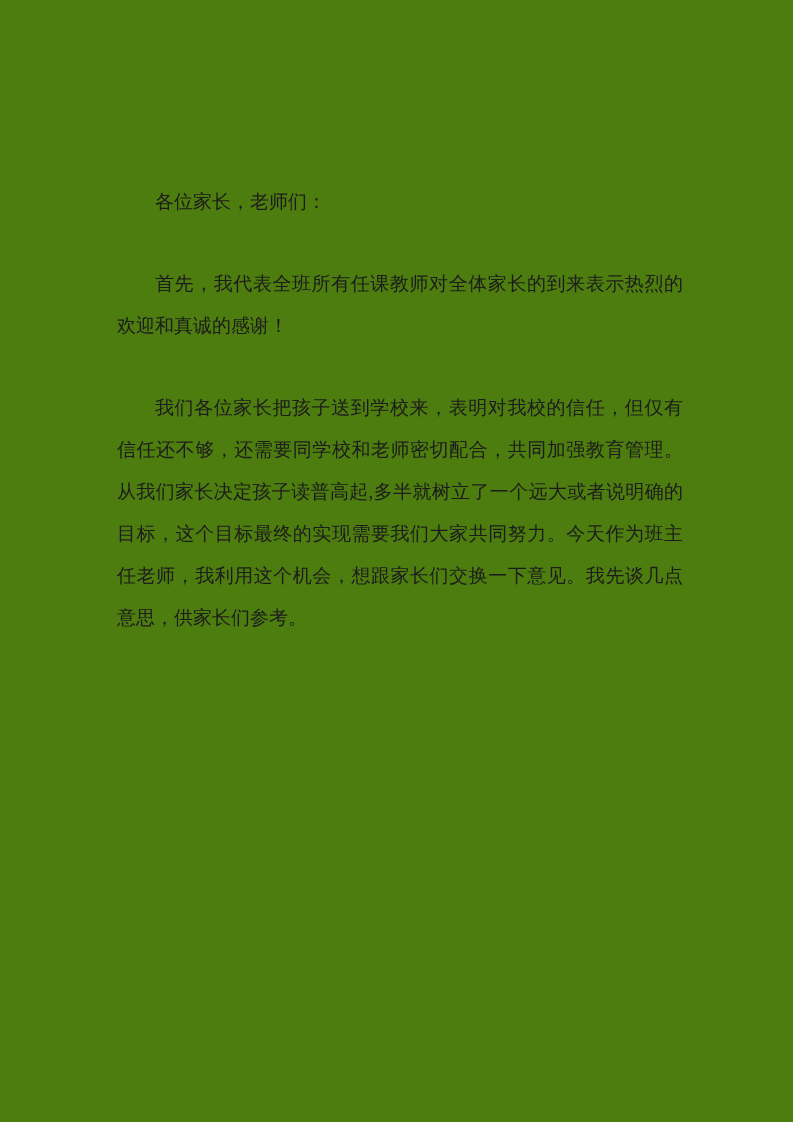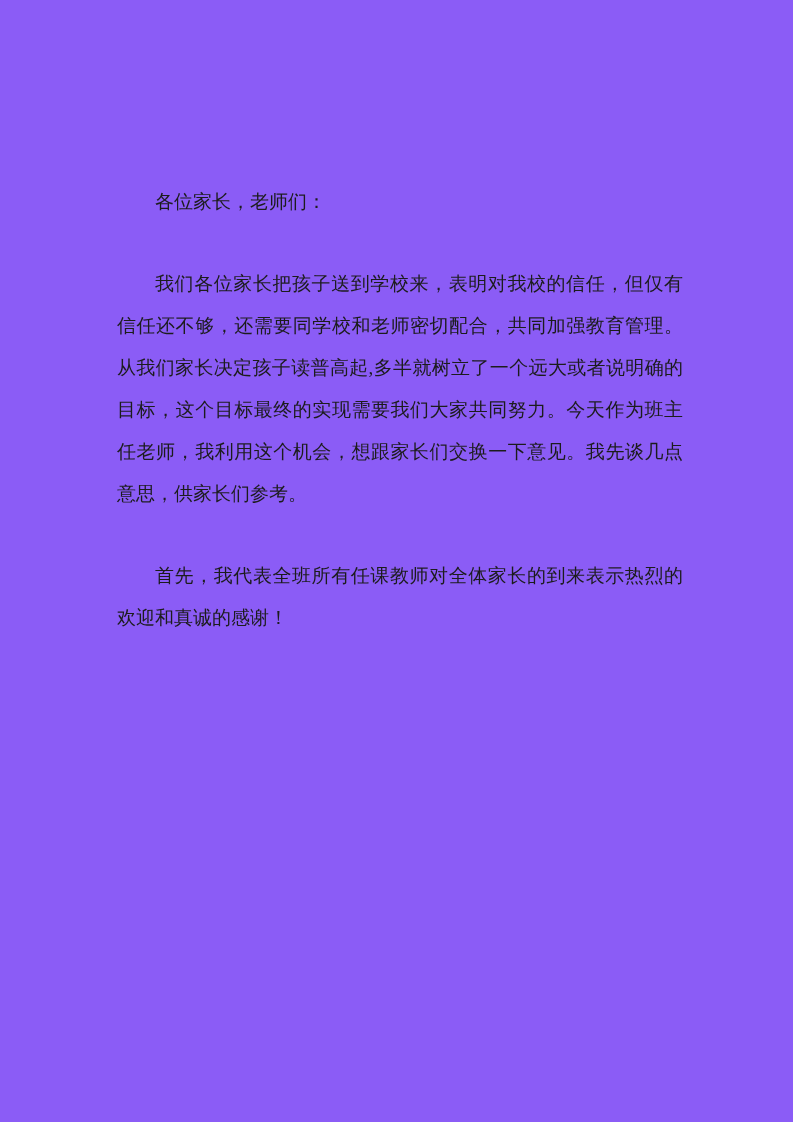--- a/index.html
+++ b/index.html
@@ -10,21 +10,21 @@
   body {
     width: 793px;
     height: 1122px;
     overflow: hidden;
     position: relative;
   }
   .page {
     box-sizing: border-box;
     width: 793px;
     height: 1122px;
-    background: #8b5cf6;
+    background: #4d7c0f;
     padding: 181px 110px 0 117px;
     font-family: "Liberation Serif", "DejaVu Serif", serif;
     font-size: 19px;
     line-height: 42px;
     color: #1c1c1c;
     text-align: justify;
   }
   .para {
     margin: 0 0 40px 0;
     text-indent: 2em;
@@ -32,15 +32,15 @@
   }
   .para:last-child {
     margin-bottom: 0;
   }
 </style>
 </head>
 <body>
 
 <div class="page">
   <p class="para">各位家长，老师们：</p>
+  <p class="para">首先，我代表全班所有任课教师对全体家长的到来表示热烈的欢迎和真诚的感谢！</p>
   <p class="para">我们各位家长把孩子送到学校来，表明对我校的信任，但仅有信任还不够，还需要同学校和老师密切配合，共同加强教育管理。从我们家长决定孩子读普高起,多半就树立了一个远大或者说明确的目标，这个目标最终的实现需要我们大家共同努力。今天作为班主任老师，我利用这个机会，想跟家长们交换一下意见。我先谈几点意思，供家长们参考。</p>
-  <p class="para">首先，我代表全班所有任课教师对全体家长的到来表示热烈的欢迎和真诚的感谢！</p>
 </div>
 
 </body></html>

